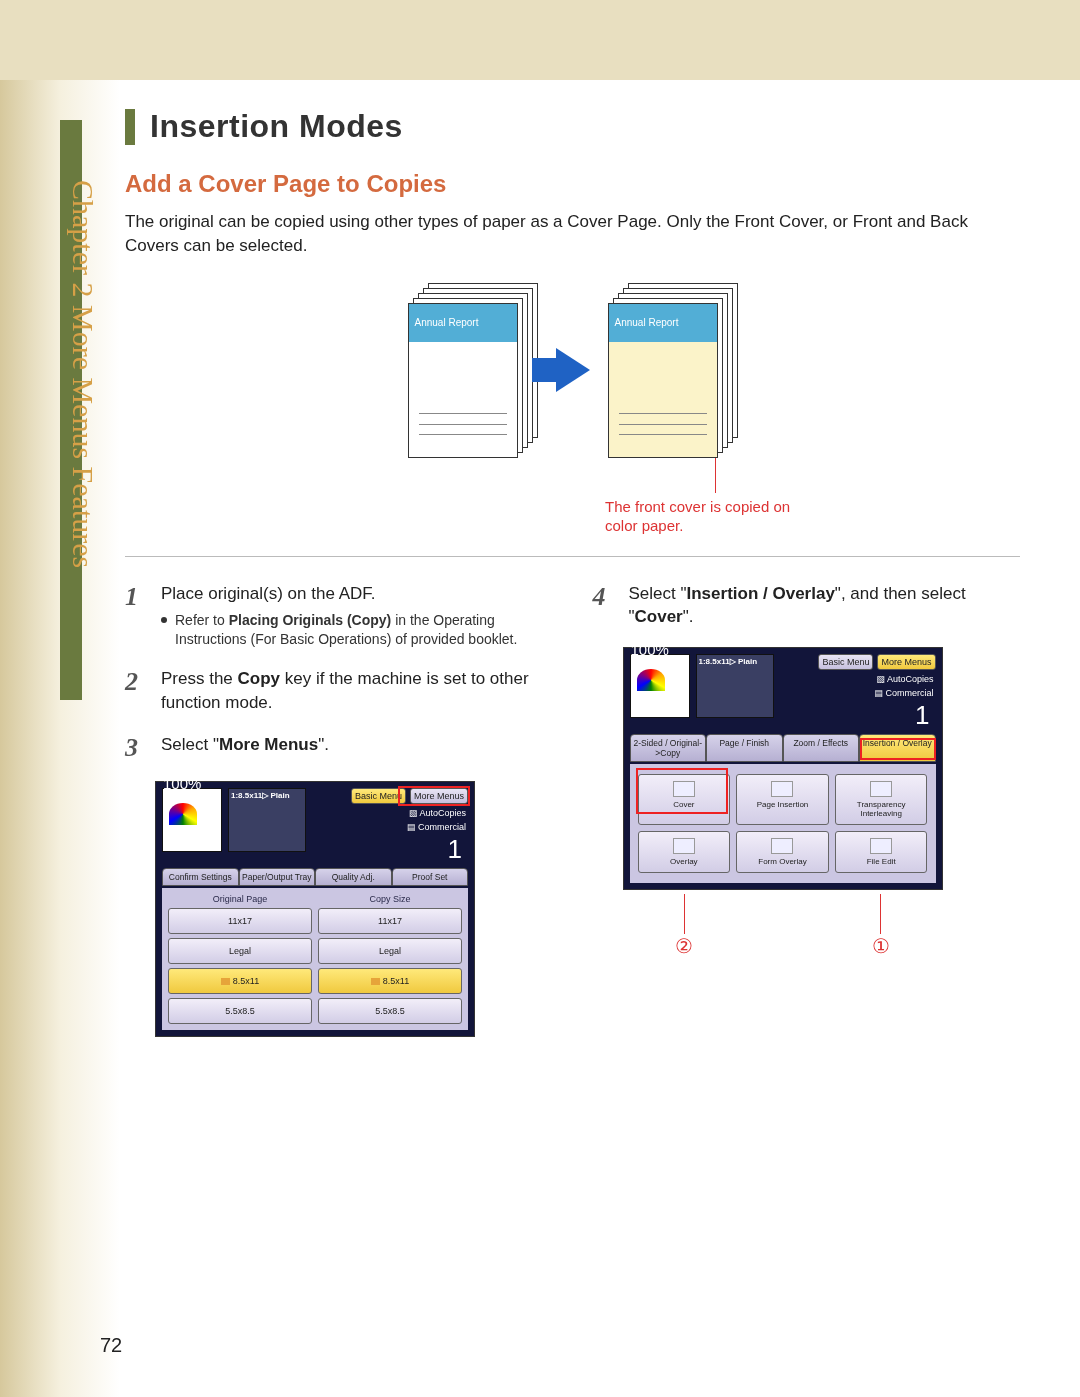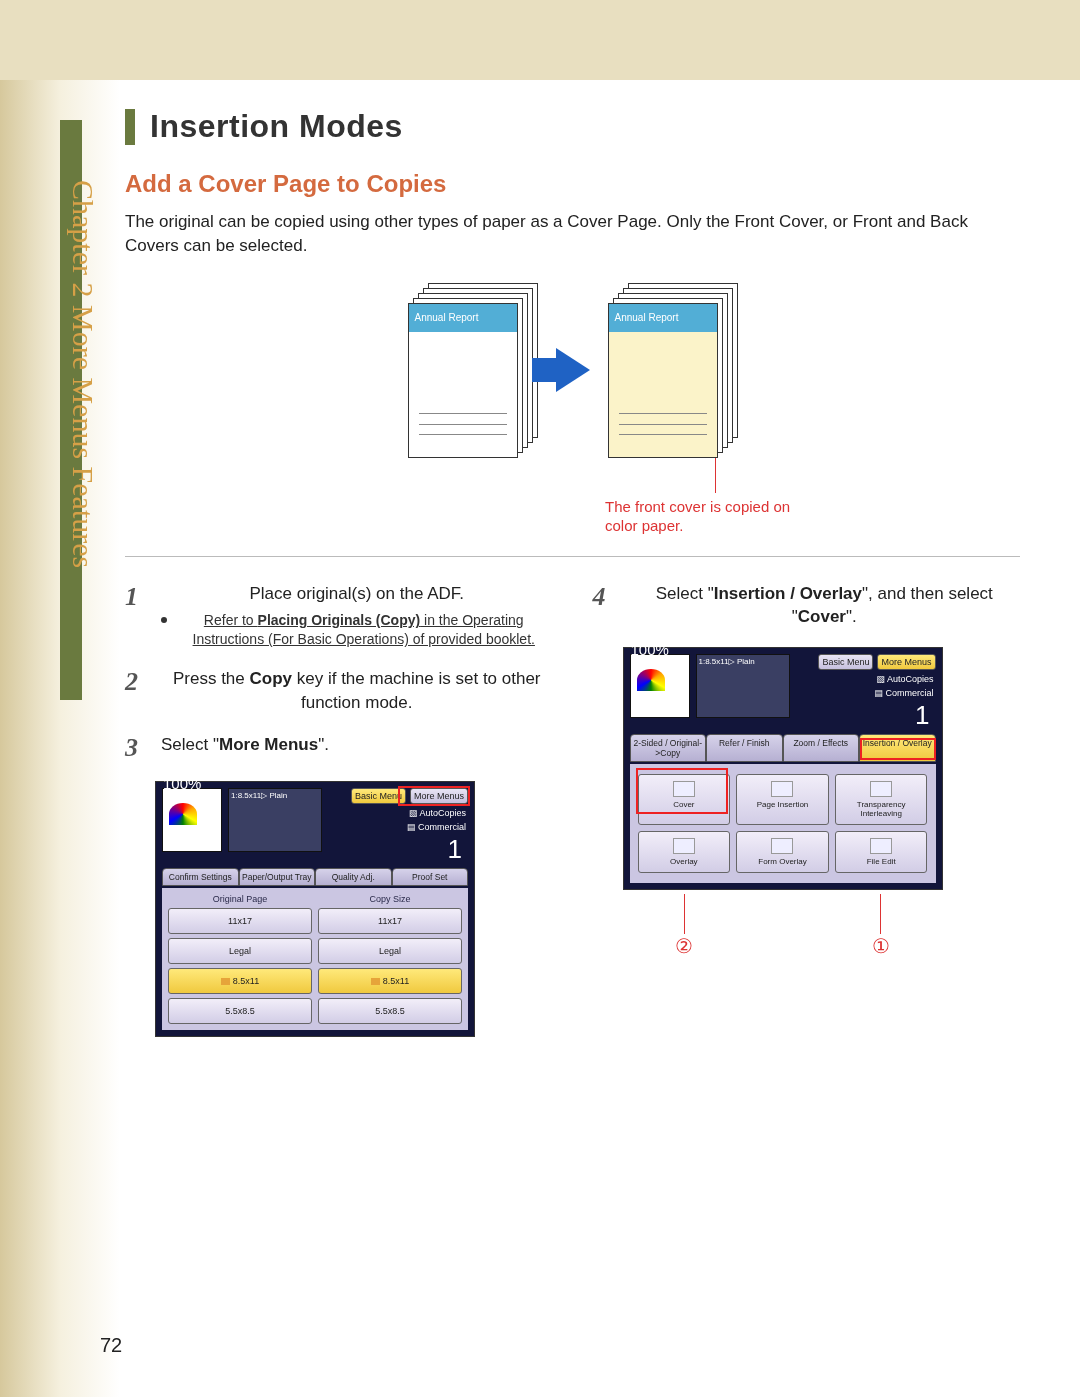--- a/index.html
+++ b/index.html
@@ -117,21 +117,21 @@
     content: "";
     position: absolute;
     left:0; right:0;
     border-top: 1px solid #888;
   }
   .sheet .lines::before { top: 10px; }
   .sheet .lines::after  { top: 20px; }
   .cover-strip {
     position: absolute;
     top: 0; left:0; right:0;
-    height: 28px;
+    height: 38px;
     background: #52aed6;
     color: #fff;
     font-size: 10px;
     display: flex;
     align-items: center;
     padding-left: 6px;
   }
   .arrow {
     width: 0; height: 0;
     border-top: 22px solid transparent;
@@ -210,31 +210,29 @@
     font-weight: bold;
     font-size: 26px;
     color: #555;
     width: 22px;
     flex-shrink: 0;
   }
   .step-body {
     font-size: 17px;
     color: #222;
     line-height: 1.4;
-    text-align: center;
   }
   .step-body b { font-weight: bold; }
   .sub-bullet {
     font-size: 14px;
     color: #333;
     margin-top: 6px;
     padding-left: 14px;
     position: relative;
     line-height: 1.35;
-    text-decoration: underline;
   }
   .sub-bullet::before {
     content: "";
     position: absolute;
     left: 0; top: 6px;
     width: 6px; height: 6px;
     background: #333;
     border-radius: 50%;
   }
   
@@ -266,26 +264,27 @@
     font-size: 15px;
   }
   .preview .rainbow {
     position: absolute;
     top: 14px; left: 6px;
     width: 28px; height: 22px;
     background: conic-gradient(red,orange,yellow,green,blue,purple,red);
     border-radius: 50% 50% 0 0;
   }
   .mid-panel {
-    width: 94px; height: 64px;
+    width: 78px; height: 64px;
     background: #3a3f63;
     border: 1px solid #111;
     color: #fff;
     font-size: 8px;
     padding: 2px;
+    font-weight: bold;
   }
   .right-stack {
     flex: 1;
     display: flex;
     flex-direction: column;
     gap: 4px;
     align-items: flex-end;
   }
   .pill-row {
     display: flex;
@@ -588,21 +587,21 @@
             </div>
             <div class="info-line">
               <span>▤ <span>Commercial</span></span>
               <span></span>
             </div>
             <div class="big-one">1</div>
           </div>
         </div>
         <div class="tab-row">
           <div class="tab">2-Sided / Original-&gt;Copy</div>
-          <div class="tab">Refer / Finish</div>
+          <div class="tab">Page / Finish</div>
           <div class="tab">Zoom / Effects</div>
           <div class="tab" style="background:linear-gradient(#ffe97a,#f0c93e)">Insertion / Overlay</div>
         </div>
         <div class="opt-grid">
           <div class="opt">
               <div class="ico"></div>
               <span>Cover</span>
             </div>
           <div class="opt">
               <div class="ico"></div>

